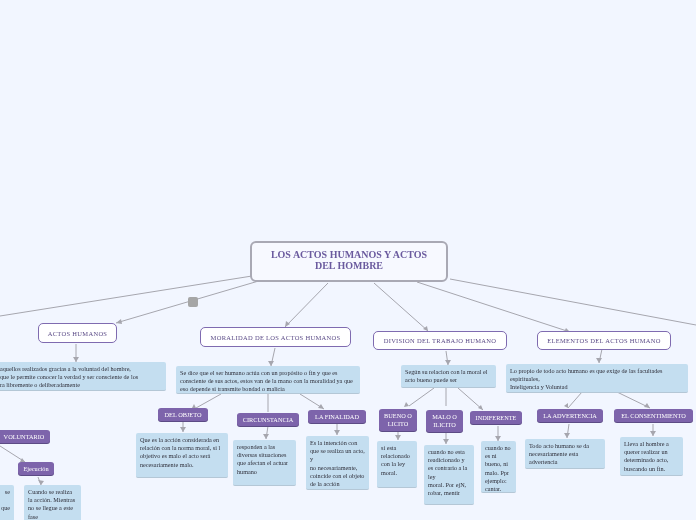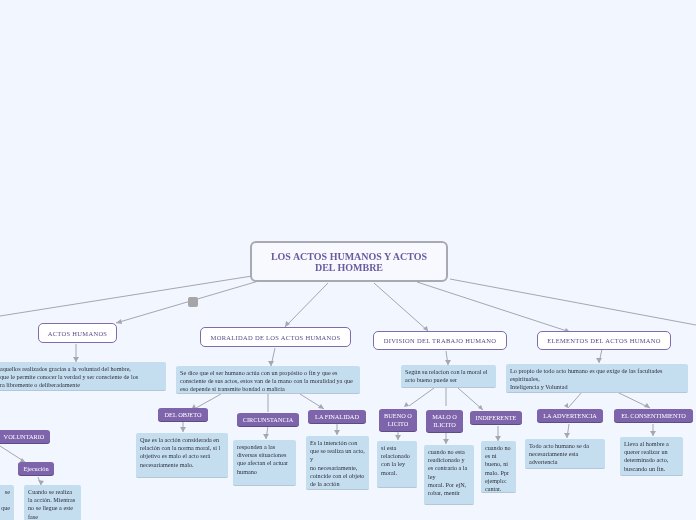--- a/index.html
+++ b/index.html
@@ -7,22 +7,22 @@
     width:696px; height:520px; overflow:hidden; position:relative;
     background:#f2f6ff;
     font-family:"Liberation Serif", "DejaVu Serif", serif;
   }
   #canvas { position:absolute; left:0; top:0; width:696px; height:520px; }
   svg.lines { position:absolute; left:0; top:0; width:696px; height:520px; pointer-events:none; }
   .node { position:absolute; box-sizing:border-box; }
   .root {
     background:#f7f9ff; border:2px solid #a9a9b4; border-radius:6px;
     color:#6a5a9e; font-weight:bold; font-size:10px; text-align:center;
-    line-height:11px; padding:17px 8px;
-    display:flex; align-items:center; justify-content:center;
+    line-height:11px; padding:6px 8px;
+    display:flex; align-items:flex-start; justify-content:center;
   }
   .topic {
     background:#ffffff; border:1.5px solid #7f6bb0; border-radius:5px;
     color:#5a4a86; font-size:6.5px; letter-spacing:0.3px; text-align:center;
     display:flex; align-items:center; justify-content:center;
   }
   .desc {
     background:#c4def0; color:#2f2f3a; font-size:6.2px; line-height:8.2px;
     padding:3px 4px; border-radius:2px; border-bottom:1px solid #b4c7d6;
   }

